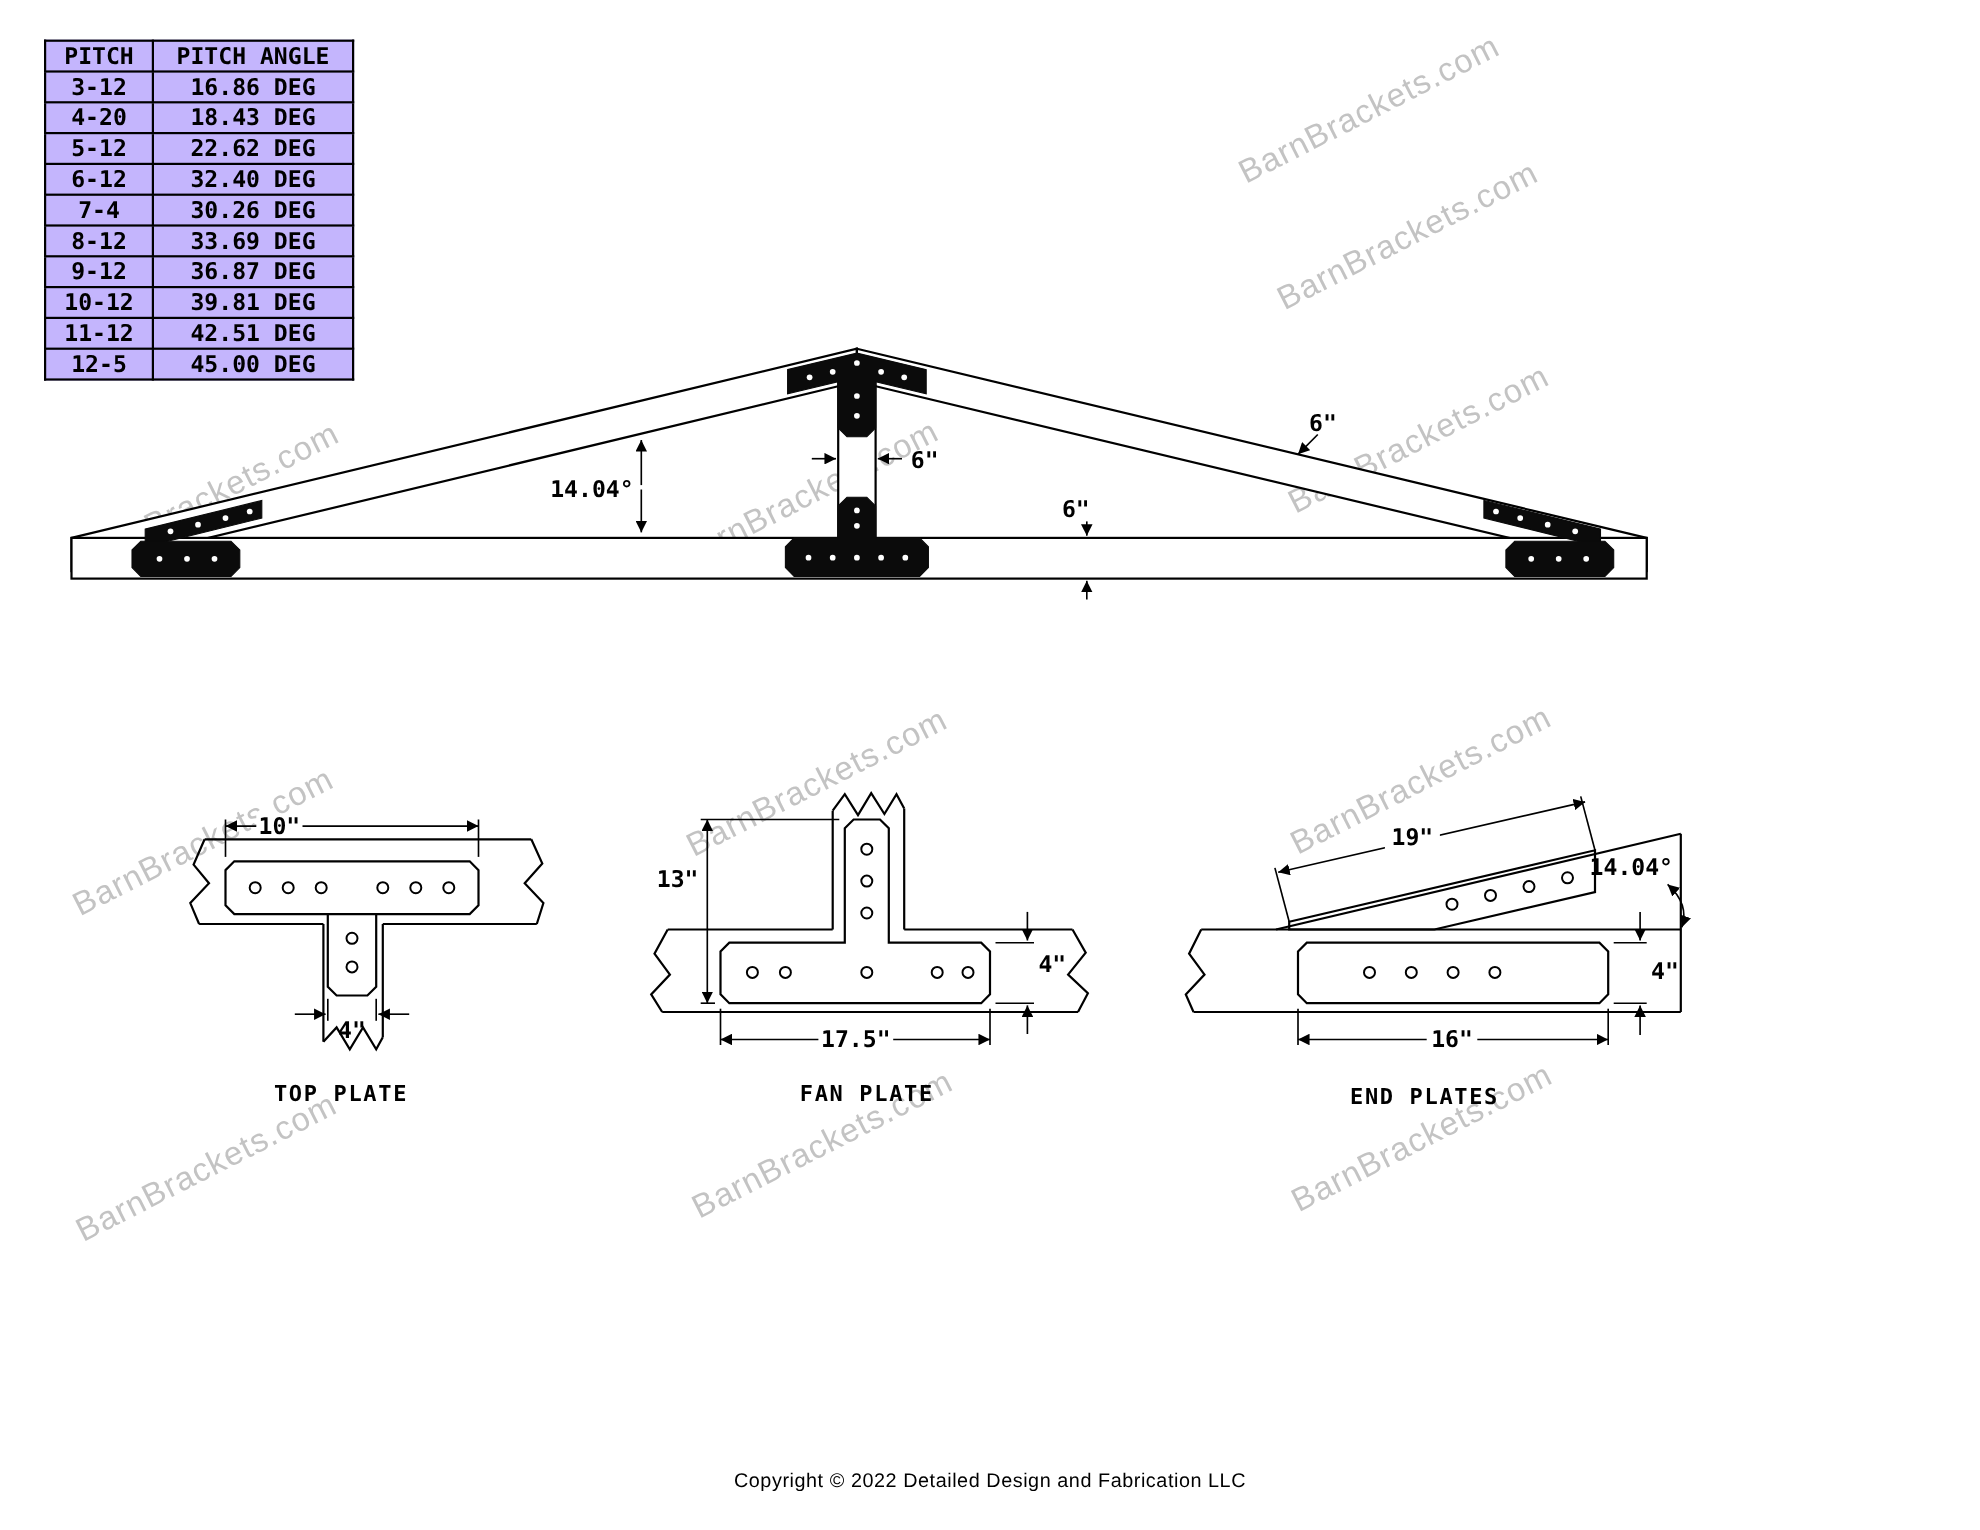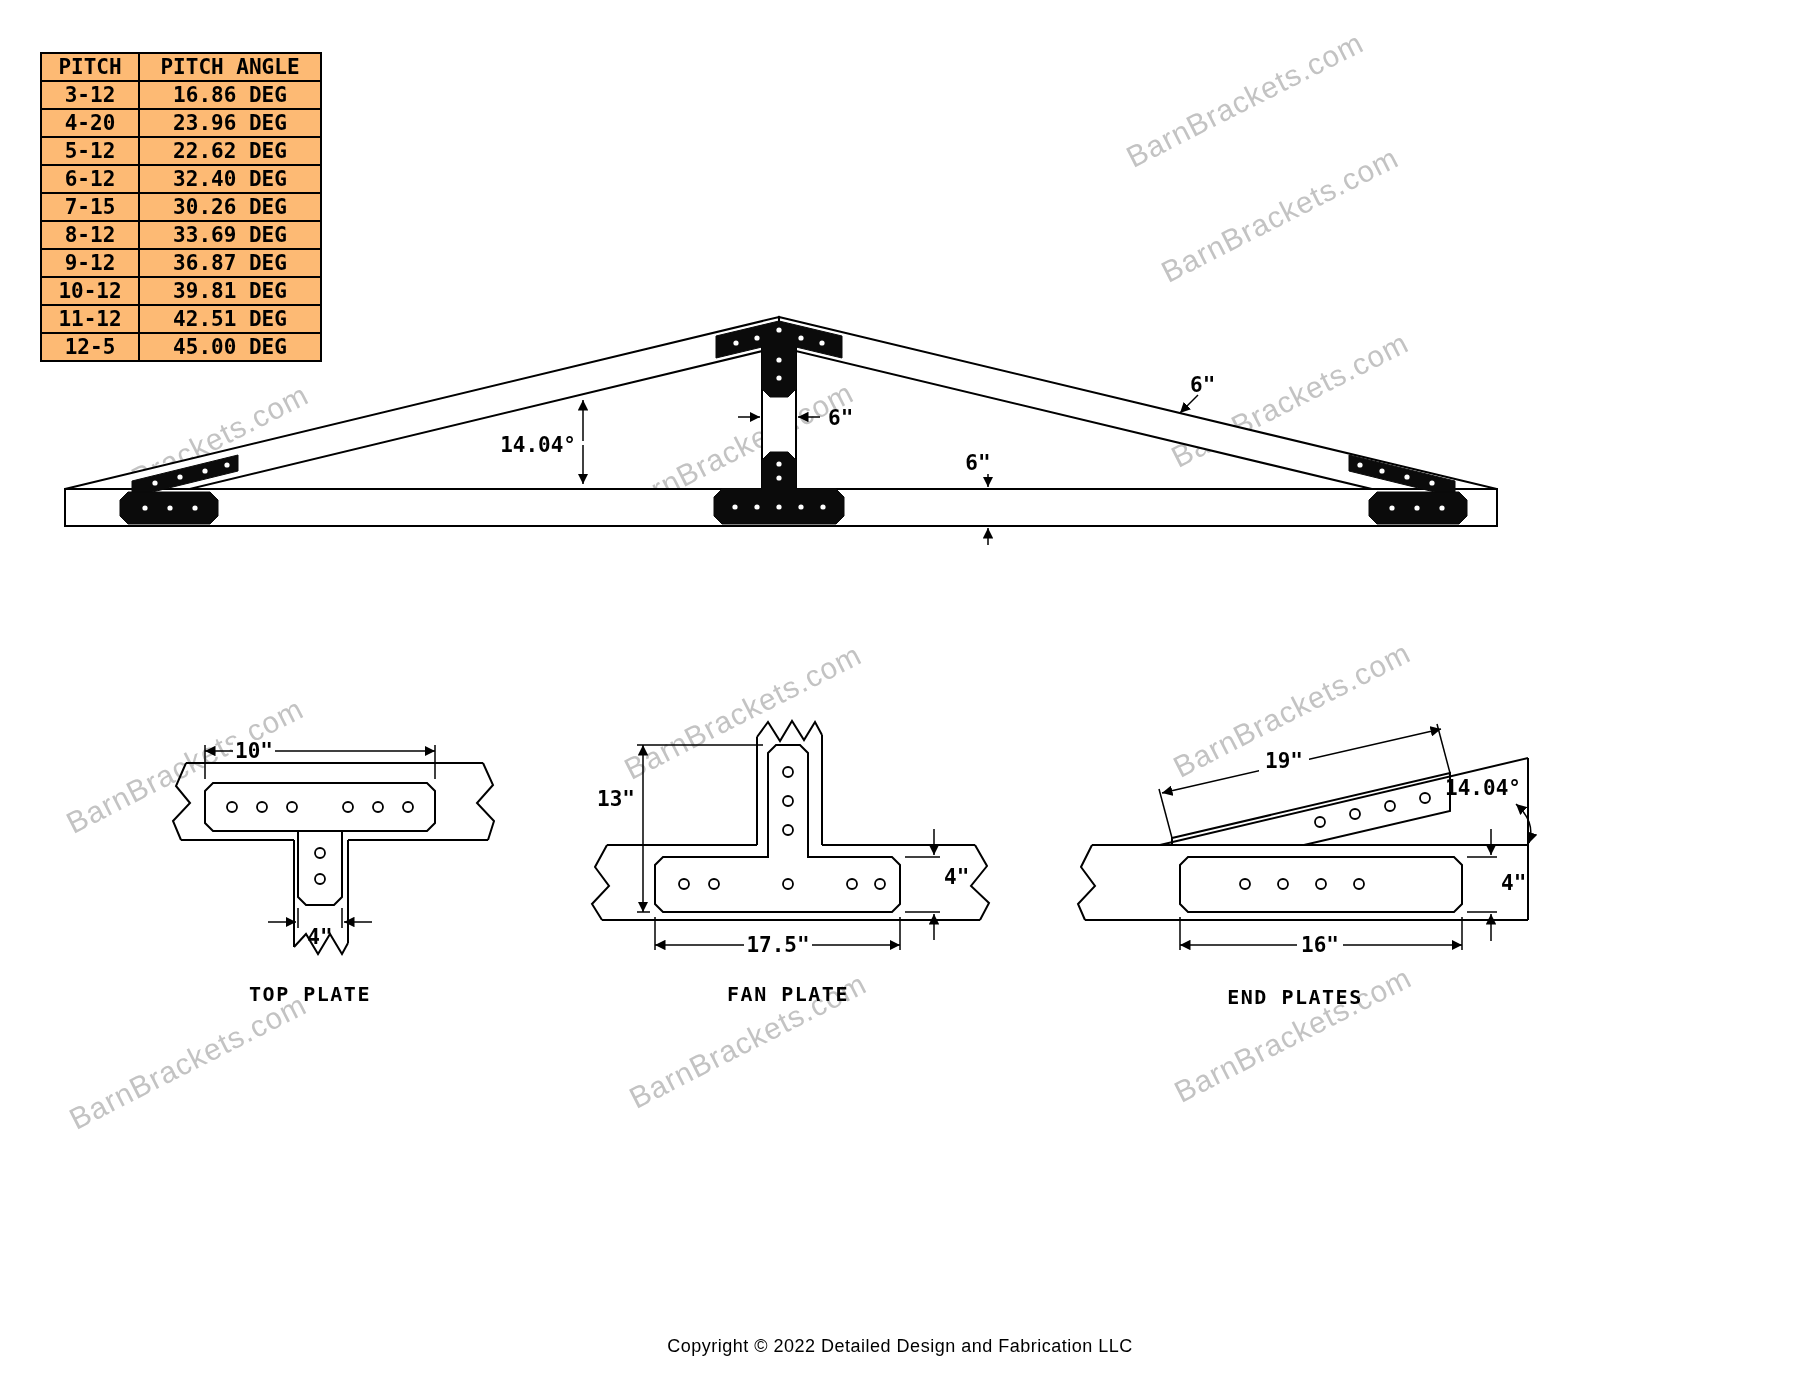--- a/index.html
+++ b/index.html
@@ -3,23 +3,23 @@
 <meta charset="utf-8">
 <style>
   html,body{margin:0;padding:0;}
   body{
     width:1800px;height:1391px;position:relative;background:#ffffff;
     font-family:"DejaVu Sans Mono","Liberation Mono",monospace;
     overflow:hidden;
   }
   
   .pitch-table{
-    position:absolute;left:40px;top:52px;z-index:3;
+    position:absolute;left:40px;top:36px;z-index:3;
     border-collapse:collapse;font-weight:bold;font-size:21px;line-height:1;
-    background:#fdba74;
+    background:#c4b5fd;
   }
   .pitch-table th,.pitch-table td{
     border:2px solid #000;padding:1px 6px;height:24px;text-align:center;
     font-family:"DejaVu Sans Mono",monospace;white-space:nowrap;
   }
   .pitch-table th{font-size:21px;}
   .pitch-table .col-pitch{width:84px;}
   .pitch-table .col-angle{width:168px;}
   
   .wm-layer{position:absolute;inset:0;z-index:1;}
@@ -70,32 +70,32 @@
       <th class="col-angle">PITCH ANGLE</th>
     </tr>
   </thead>
   <tbody>
     <tr>
         <td>3-12</td>
         <td>16.86 DEG</td>
       </tr>
     <tr>
         <td>4-20</td>
-        <td>23.96 DEG</td>
+        <td>18.43 DEG</td>
       </tr>
     <tr>
         <td>5-12</td>
         <td>22.62 DEG</td>
       </tr>
     <tr>
         <td>6-12</td>
         <td>32.40 DEG</td>
       </tr>
     <tr>
-        <td>7-15</td>
+        <td>7-4</td>
         <td>30.26 DEG</td>
       </tr>
     <tr>
         <td>8-12</td>
         <td>33.69 DEG</td>
       </tr>
     <tr>
         <td>9-12</td>
         <td>36.87 DEG</td>
       </tr>

